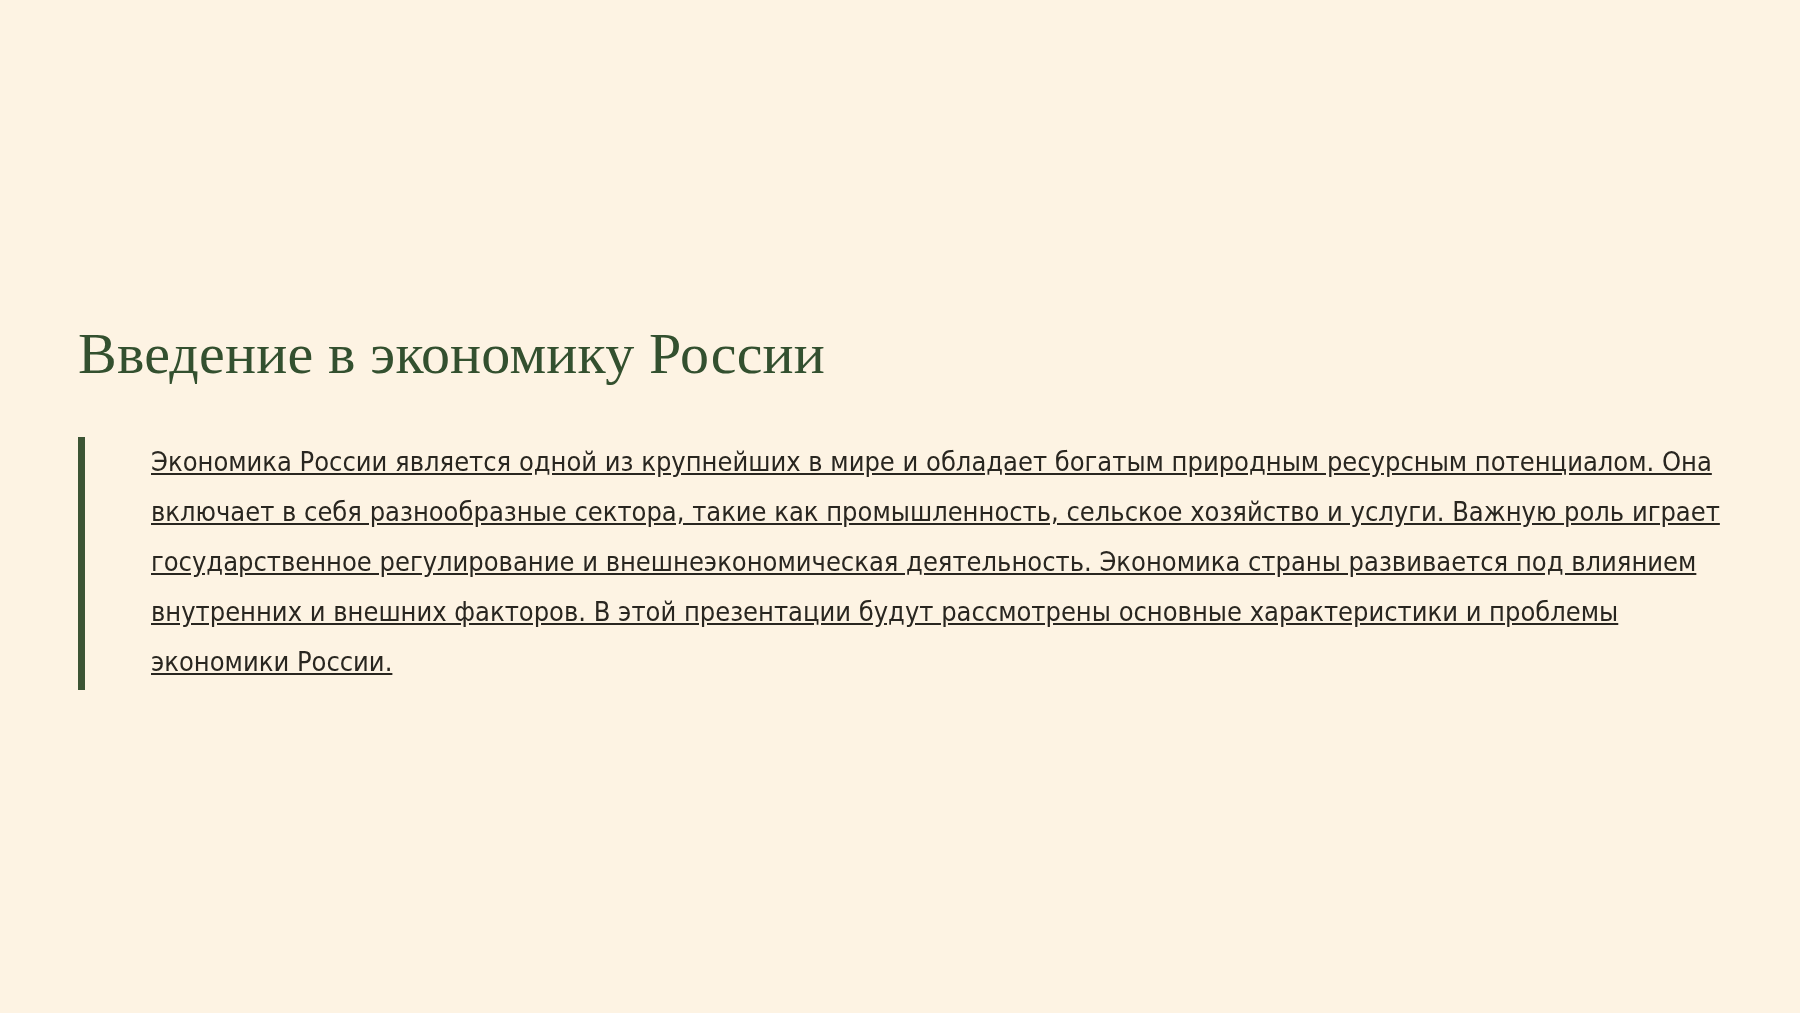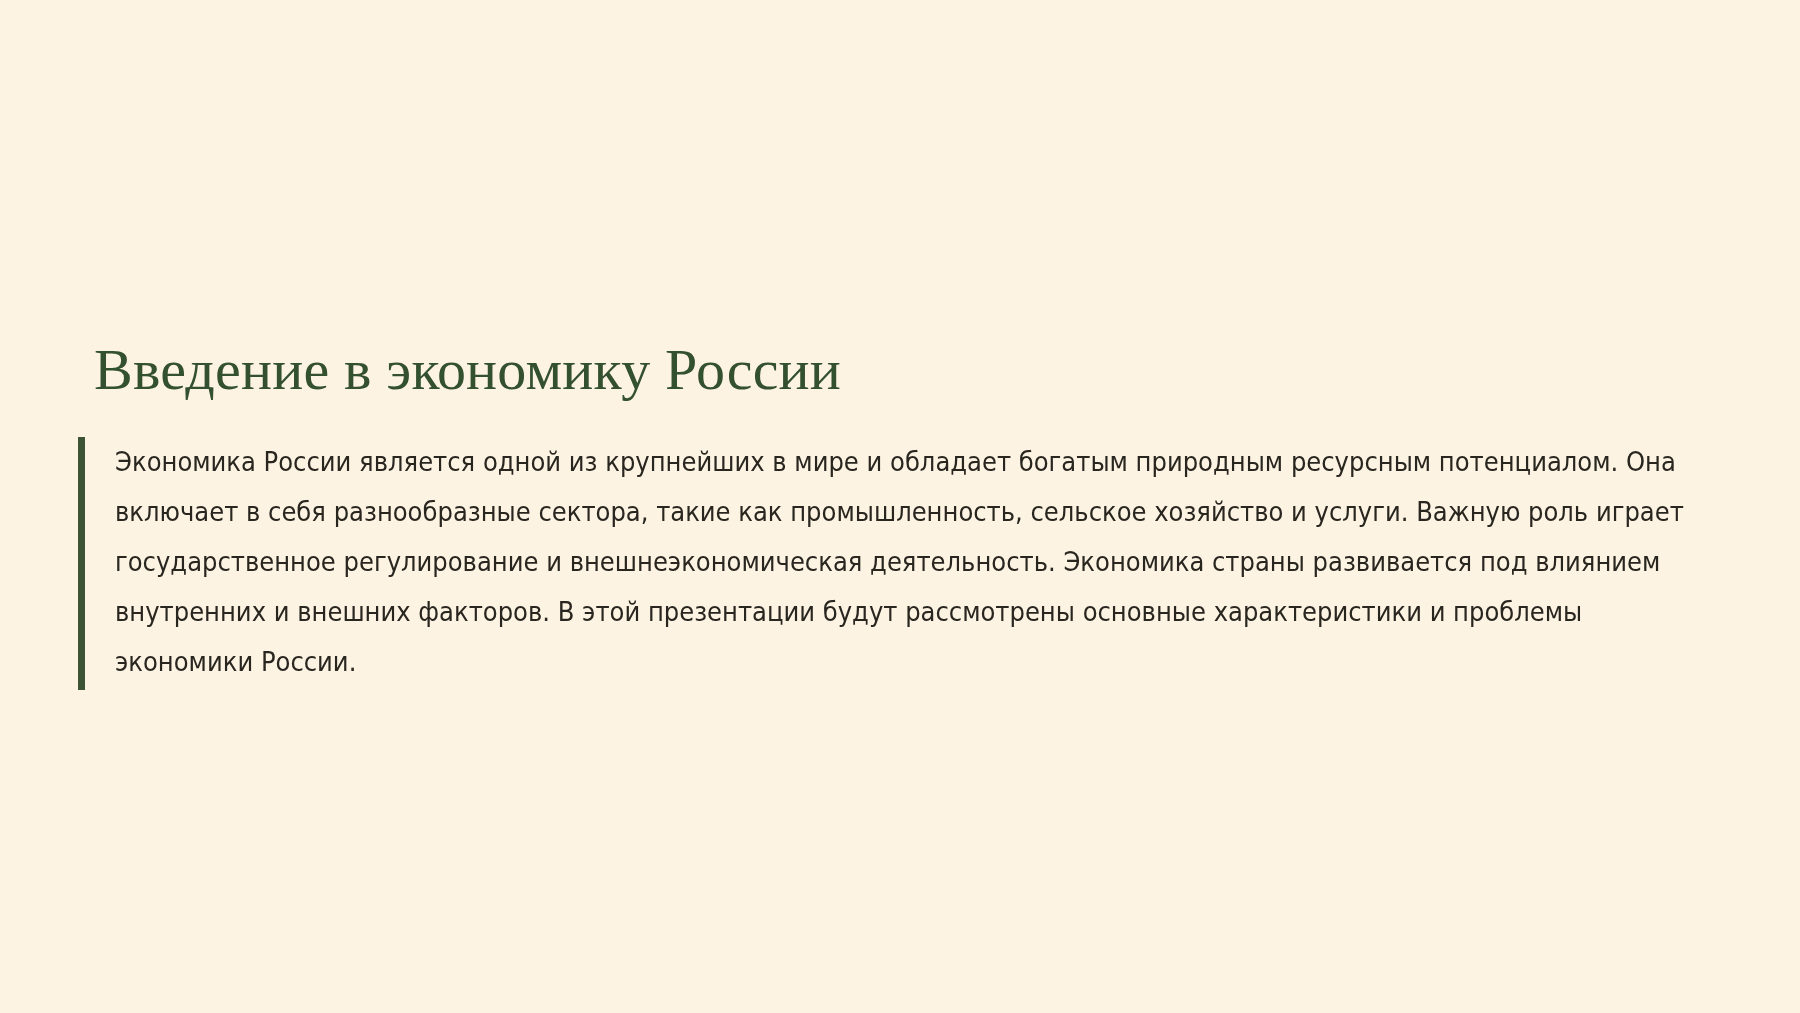--- a/index.html
+++ b/index.html
@@ -27,21 +27,21 @@
     left: 78px;
     top: 0;
     width: 1660px;
     height: 1013px;
   }
 
   .slide-title {
     position: absolute;
     left: 0;
     top: 322px;
-    margin: 16px;
+    margin: 0;
     font-family: "Liberation Serif", "DejaVu Serif", serif;
     font-size: 58px;
     font-weight: 400;
     line-height: 1.12;
     letter-spacing: 0.2px;
     color: #33502F;
     white-space: nowrap;
   }
 
   .body-block {
@@ -57,29 +57,30 @@
     flex: 0 0 auto;
     width: 7px;
     min-height: 253px;
     background: #3C5434;
     border-radius: 0;
   }
 
   .body-text {
     flex: 1 1 auto;
     margin: 0;
-    padding-left: 30px;
+    padding-left: 66px;
     font-family: "DejaVu Sans Condensed", "Liberation Sans Narrow", "Liberation Sans", sans-serif;
     font-stretch: condensed;
     font-size: 27px;
     font-weight: 400;
     line-height: 50px;
     color: #292620;
     text-align: left;
     max-width: 1600px;
+    text-decoration: underline;
   }
 </style>
 </head>
 <body>
 
 <div class="slide">
   <div class="slide-content">
 
     <h1 class="slide-title">Введение в экономику России</h1>
 

